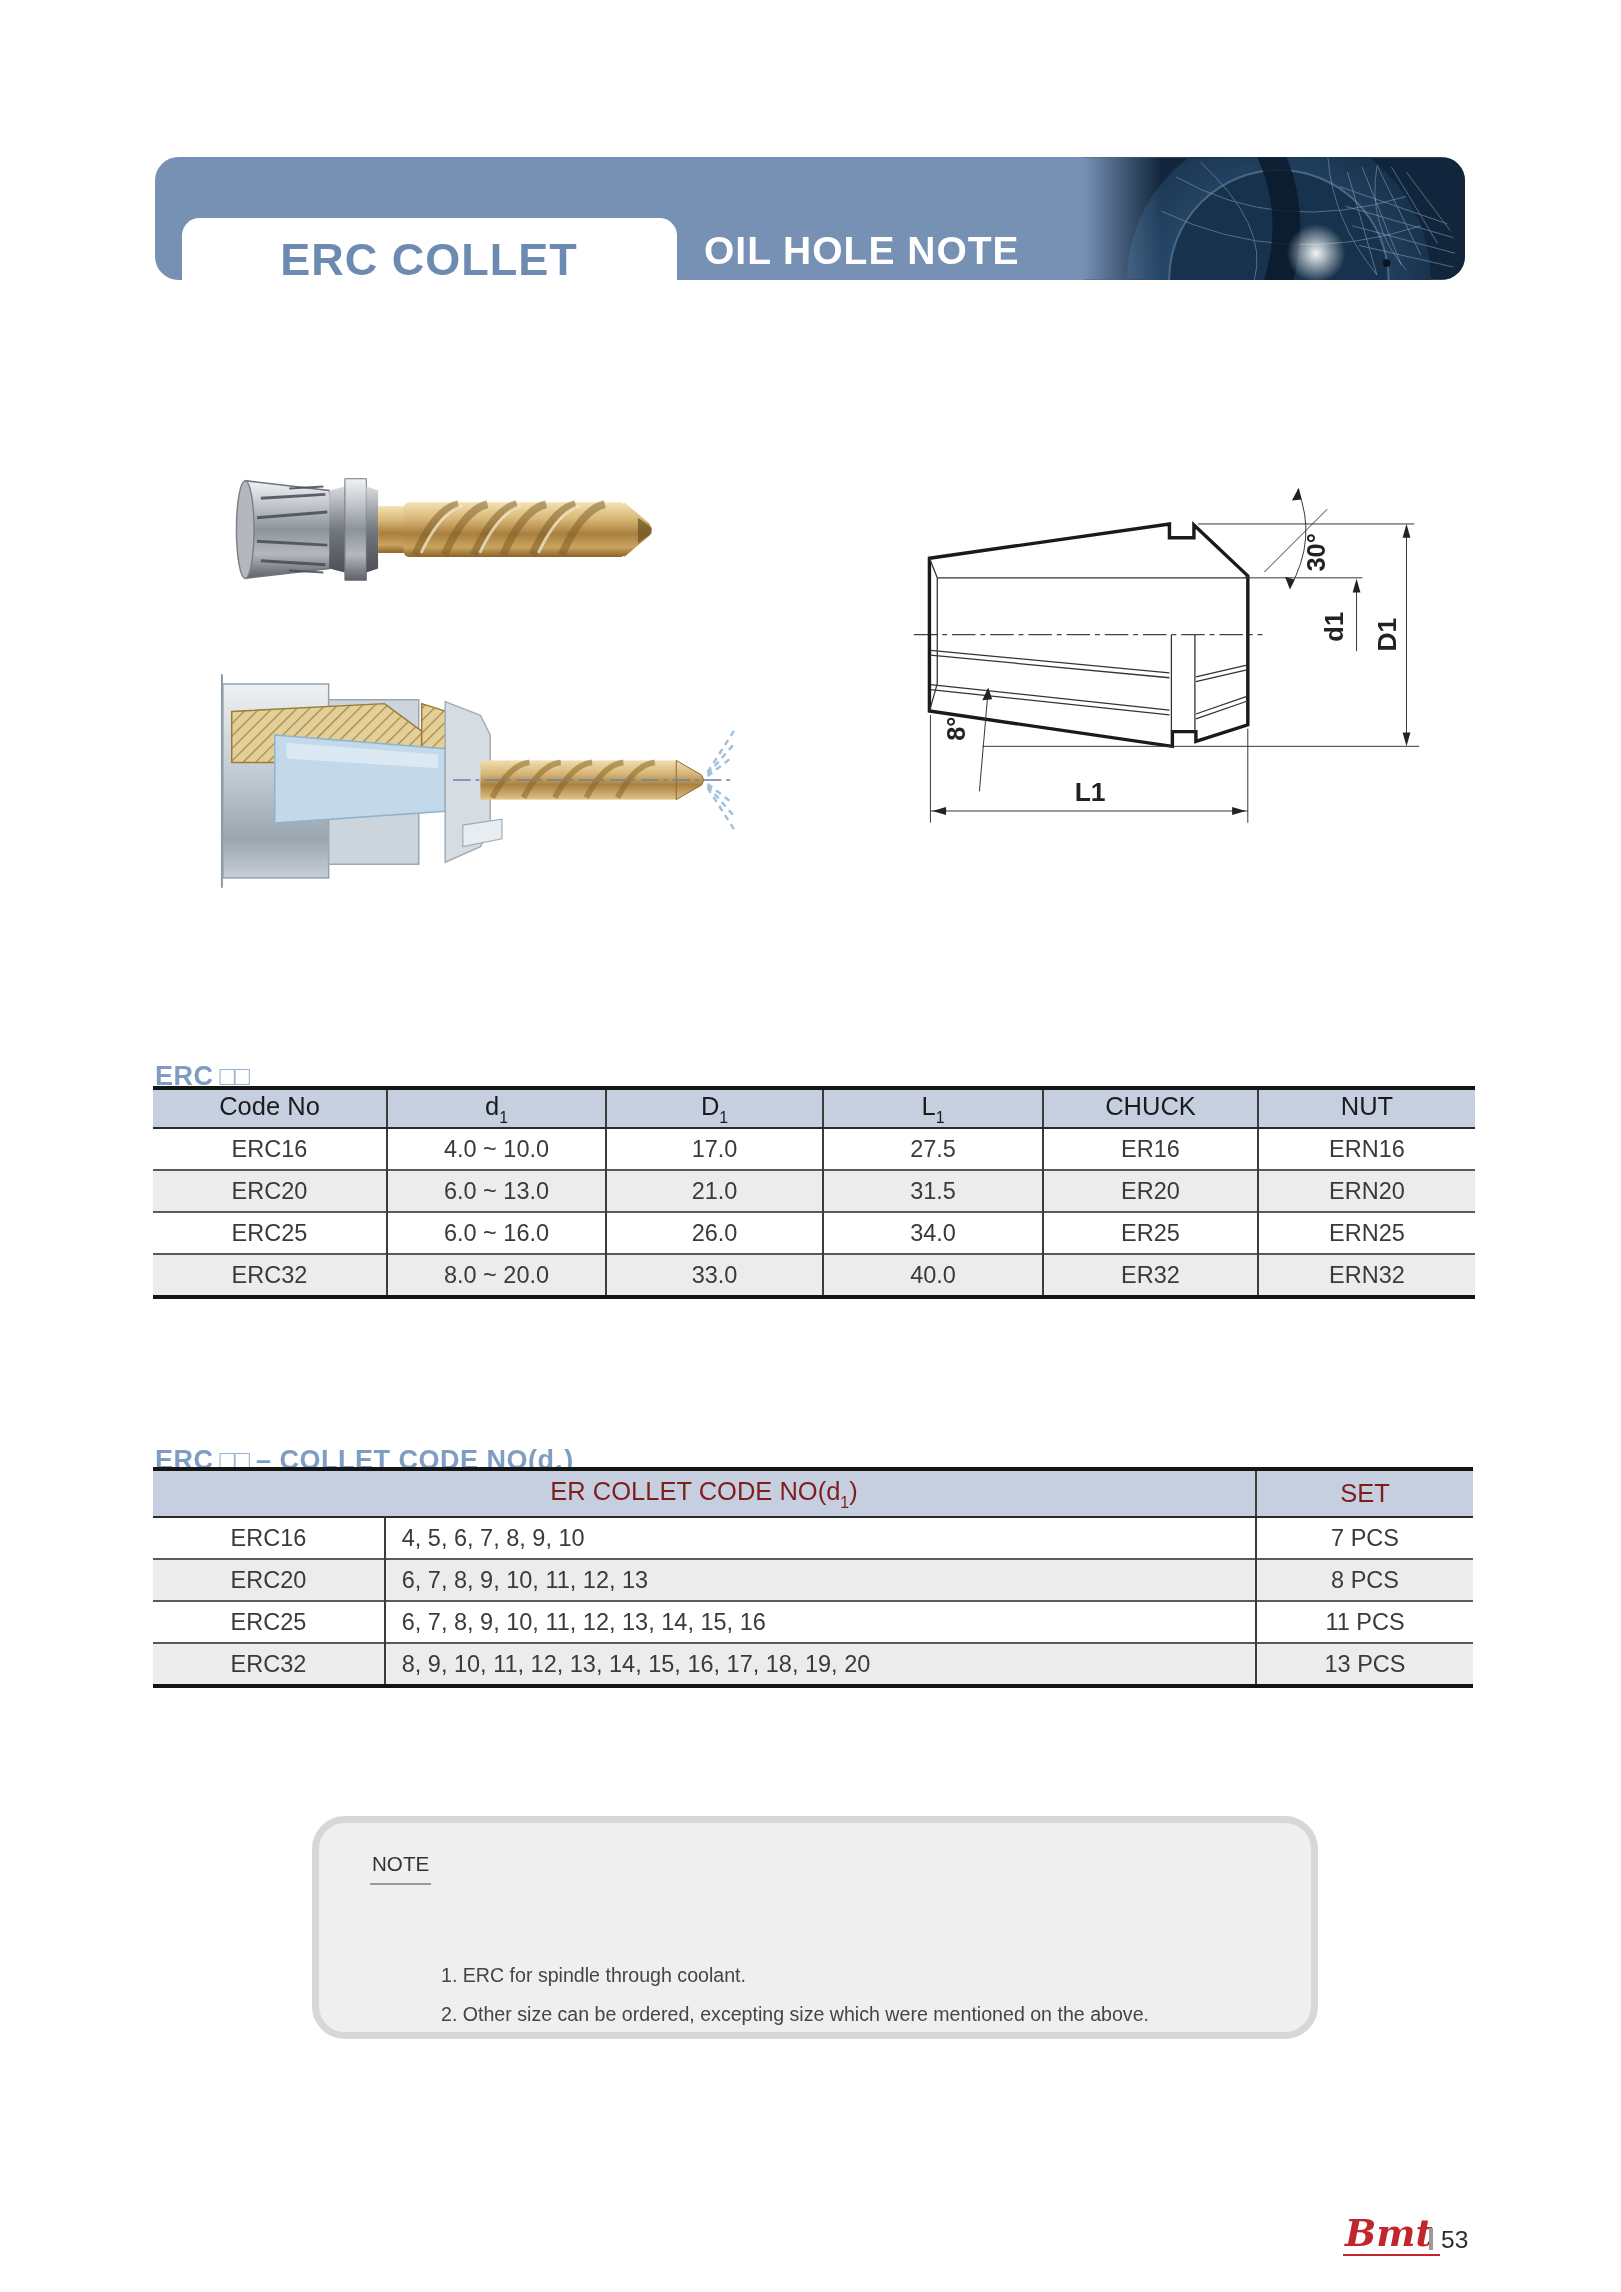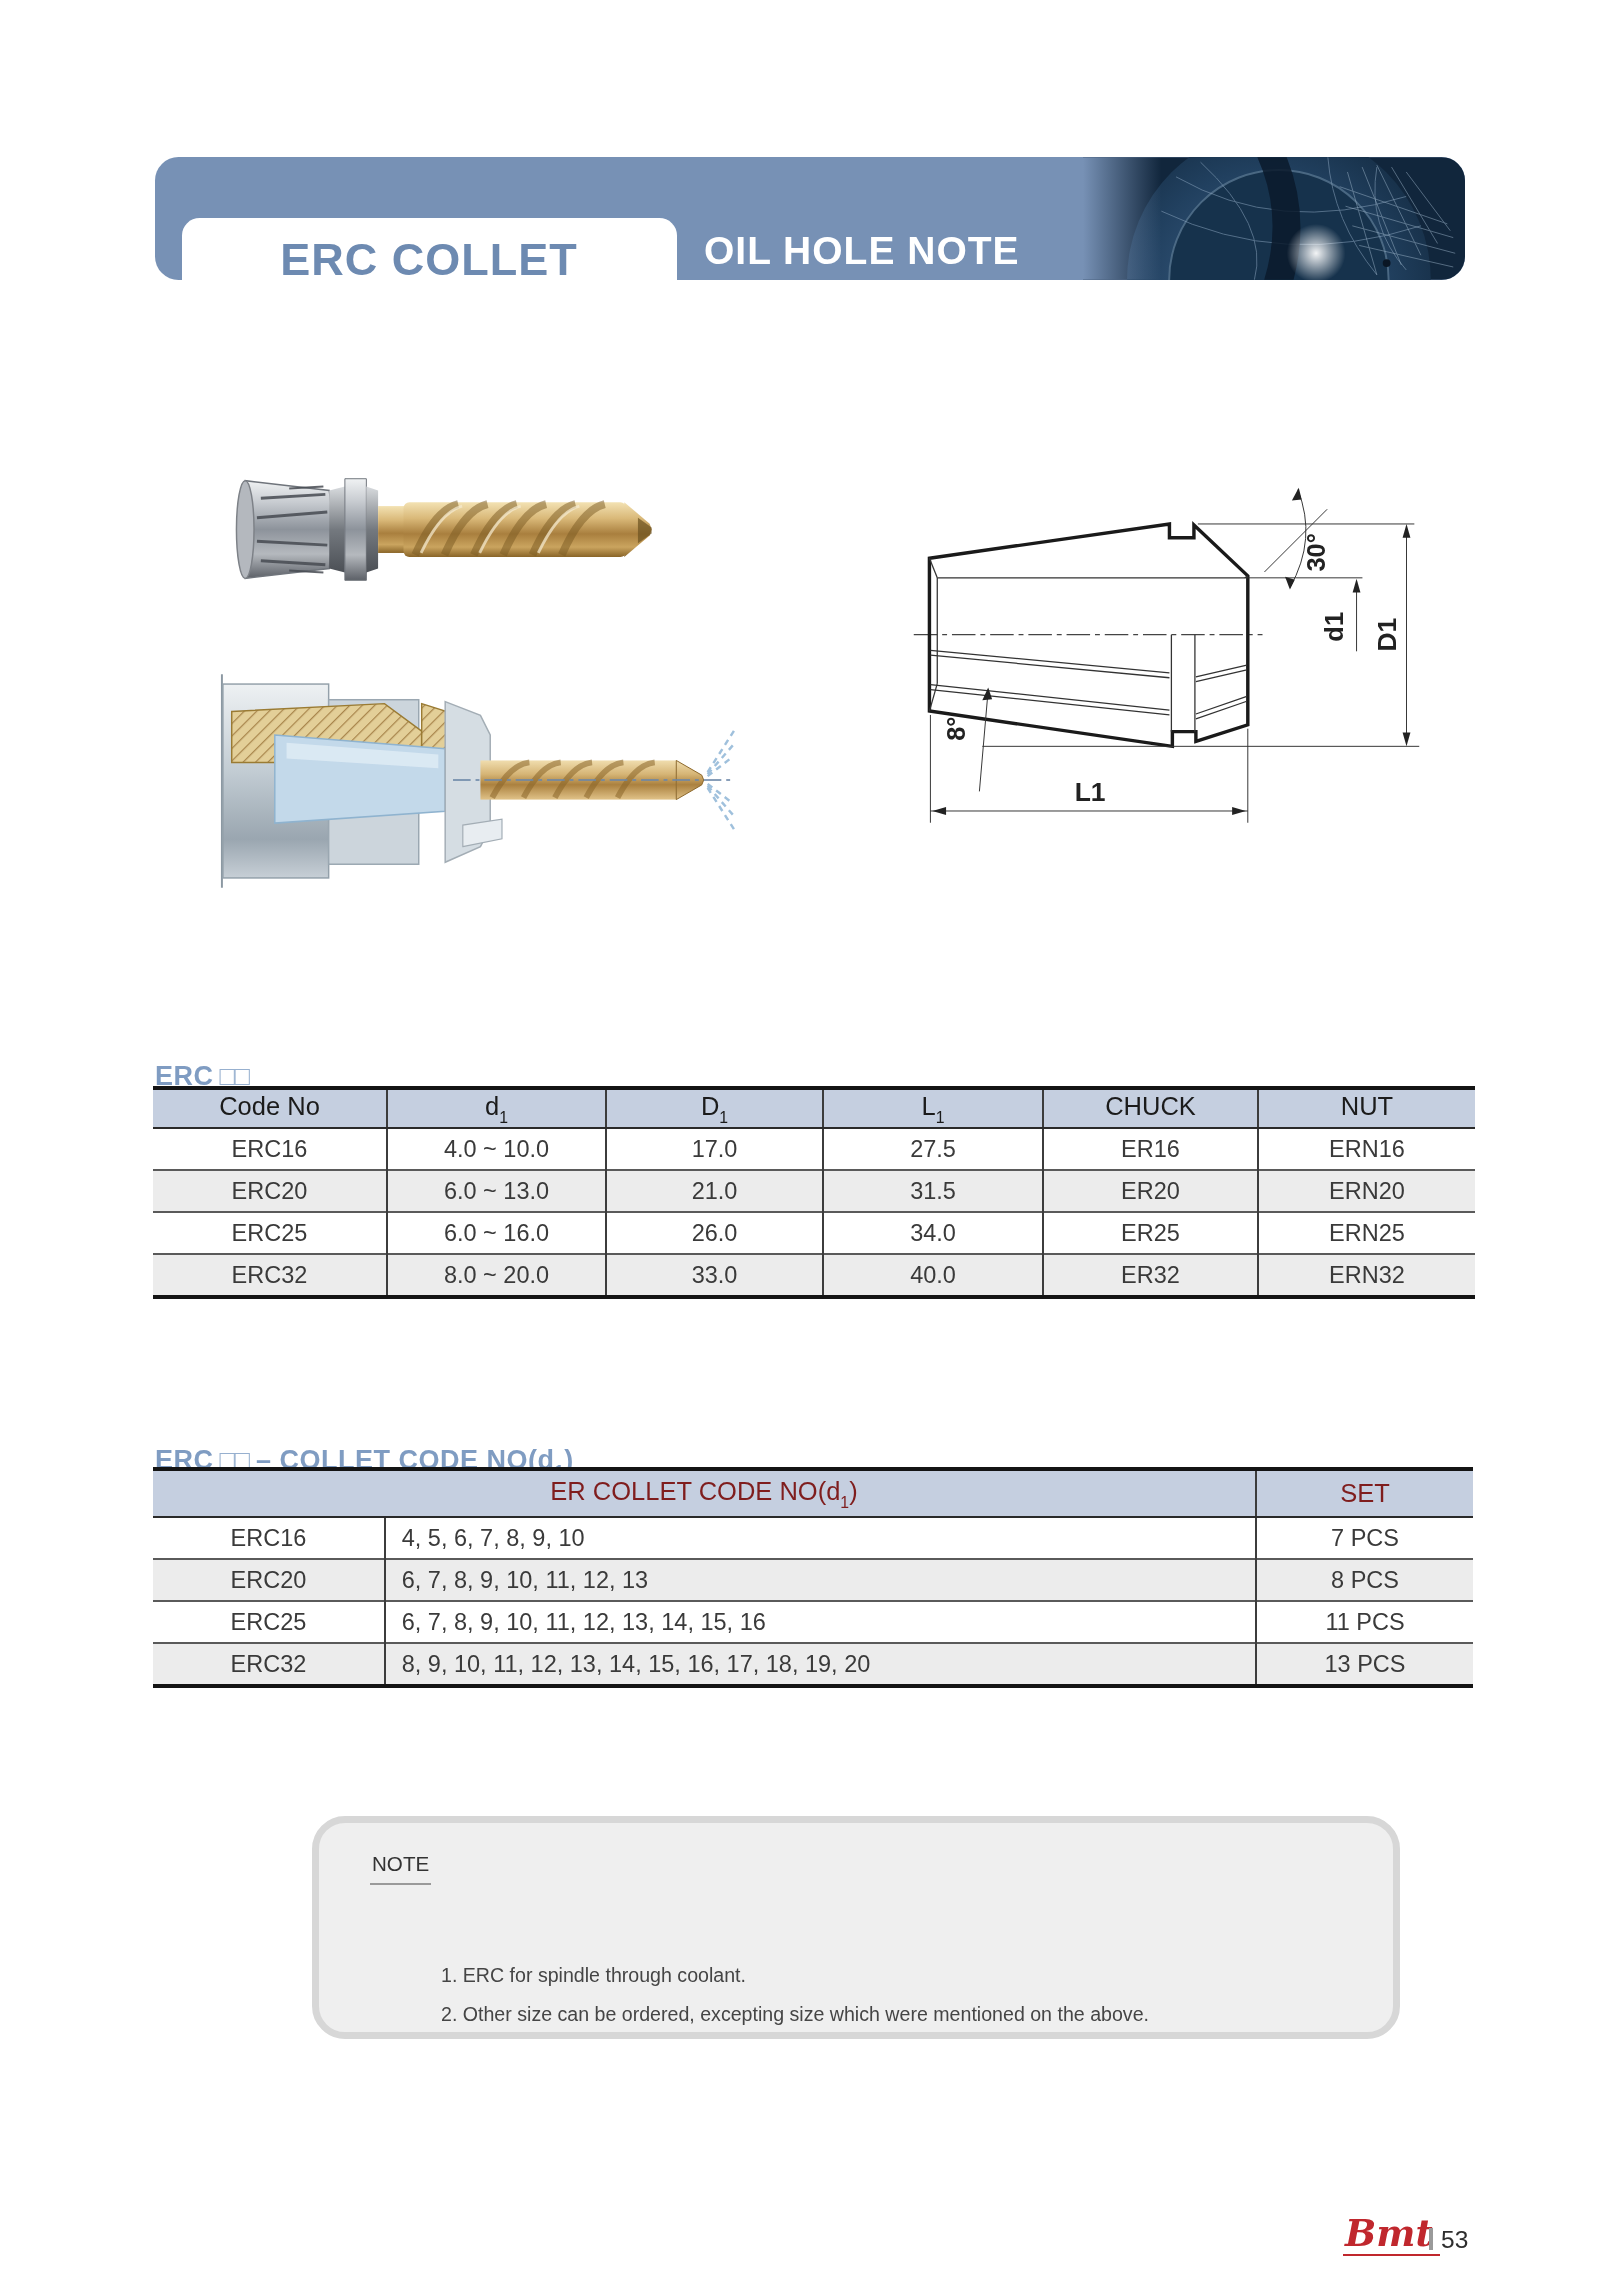--- a/index.html
+++ b/index.html
@@ -34,21 +34,21 @@
   .code-table th{height:43px;background:#c5cfe0;font-size:25.5px;font-weight:normal;color:#7f1d1d;border-bottom:2.9px solid #2a2a2a;}
   .code-table th.set-col{border-left:2px solid #3c3c3c;margin-left:12px;}
   .code-table td{height:38px;font-size:23.5px;color:#3a3a3a;}
   .code-table td.c1{text-align:center;}
   .code-table td.c2{text-align:left;padding-left:15.7px;border-left:2px solid #3c3c3c;}
   .code-table td.c3{text-align:center;border-left:2px solid #3c3c3c;}
   .code-table tbody tr + tr td{border-top:2px solid #5a5a5a;}
   .code-table tbody tr:nth-child(even) td{background:#ececec;}
 
   
-  .note-box{left:312px;top:1816px;width:1088px;height:223px;background:#efefef;border:7.8px solid #d7d7d7;border-radius:33px;box-sizing:border-box;}
+  .note-box{left:312px;top:1816px;width:1006px;height:223px;background:#efefef;border:7.8px solid #d7d7d7;border-radius:33px;box-sizing:border-box;}
   .note-label{left:51px;top:29px;font-size:20.6px;color:#333;border-bottom:2px solid #9a9a9a;padding:0 2px 6.9px 2px;}
   .note-kr{left:122px;top:29px;font-size:19.6px;color:#454545;line-height:38px;white-space:nowrap;}
   .note-en{left:122px;top:133px;font-size:19.6px;color:#454545;line-height:39px;white-space:nowrap;}
 
   
   .logo{left:1343px;top:2214px;font-family:"DejaVu Serif","Liberation Serif",serif;font-style:italic;font-weight:bold;font-size:37px;color:#c0272d;border-bottom:2.9px solid #c0272d;padding:0 7.8px 1px 2px;line-height:39px;}
   .page-sep{left:1429px;top:2228px;width:3.9px;height:21.6px;background:#9a9a9a;}
   .page-num{left:1441px;top:2226px;font-size:24.5px;color:#2e2e2e;}
 
   svg text{font-family:"Liberation Sans","DejaVu Sans",sans-serif;}

